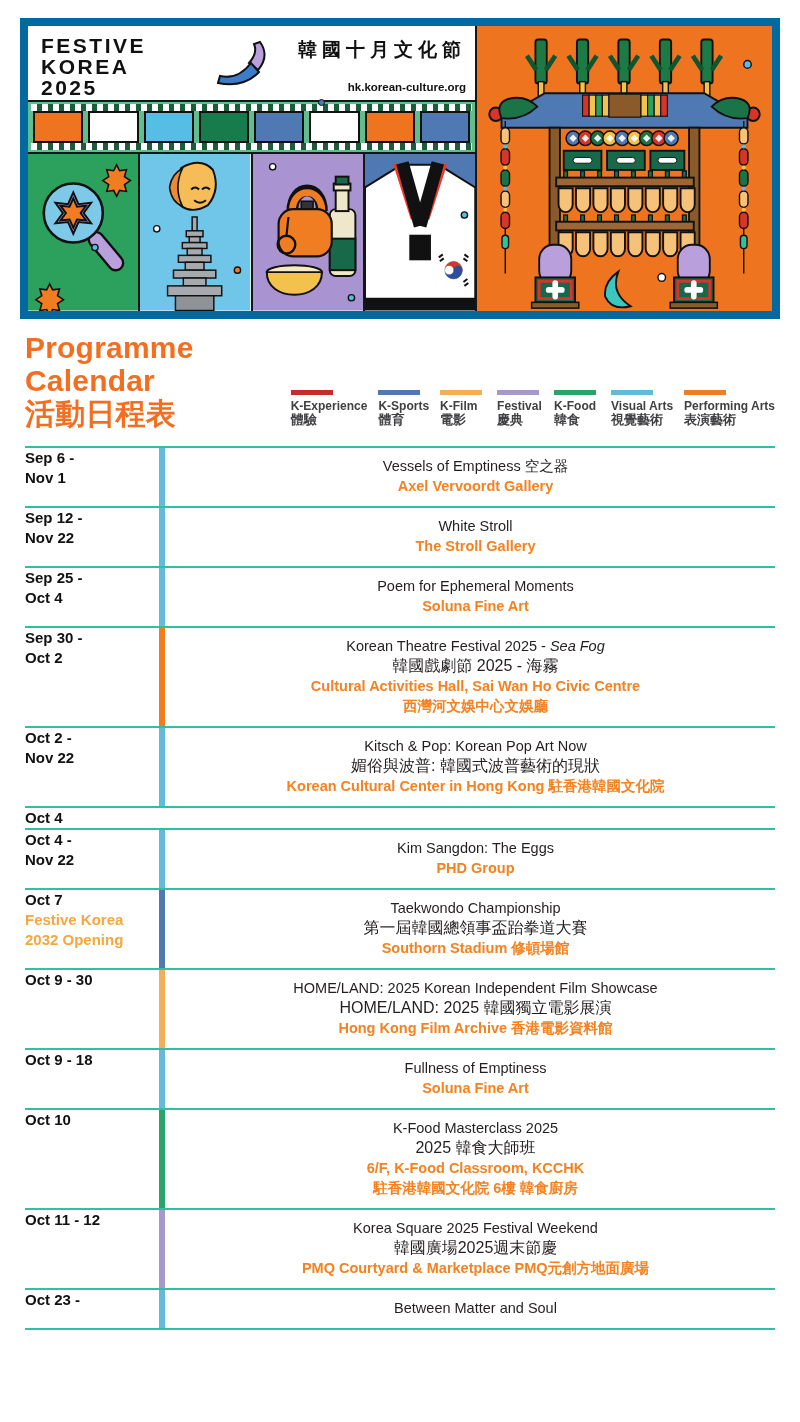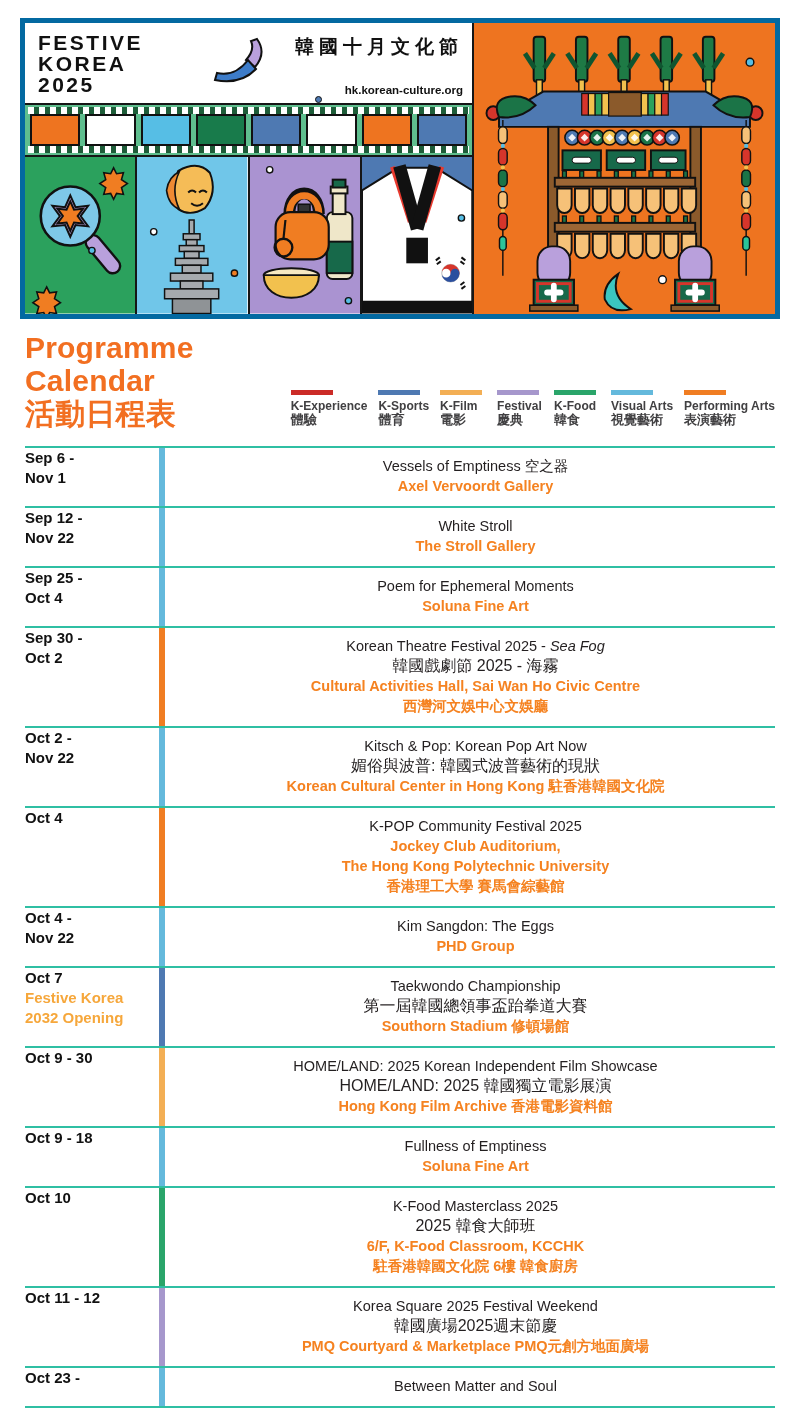--- a/index.html
+++ b/index.html
@@ -5,21 +5,21 @@
 <style>
   :root{
     --accent:#F26F21; --venue:#F58220; --divider:#2FBFA3; --note:#F6A73B;
     --ink:#1C1A1B; --banner-orange:#EE7420;
   }
   *{box-sizing:border-box; margin:0; padding:0;}
   body{width:800px; background:#fff; font-family:"Liberation Sans","DejaVu Sans",sans-serif; color:var(--ink);}
   .page{width:800px; padding-bottom:26px; background:#fff;}
 
   
-  .banner{margin:18px 20px 12px 20px; height:301px; border:5px solid #0369a1; display:flex; background:#fff;}
+  .banner{margin:18px 20px 12px 20px; height:301px; border:8px solid #0369a1; display:flex; background:#fff;}
   .banner-left{width:447px; display:flex; flex-direction:column;}
   .banner-top{height:84px; position:relative; background:#fff;}
   .logo{position:absolute; left:13px; top:9px; font-weight:bold; font-size:21px; line-height:21px; letter-spacing:2.5px; color:#111;}
   .ribbon-svg{position:absolute; left:180px; top:12px;}
   .zh-title{position:absolute; right:9px; top:11px; font-weight:bold; font-size:19px; letter-spacing:5px; color:#111; white-space:nowrap;}
   .website{position:absolute; right:9px; bottom:7px; font-weight:bold; font-size:11.5px; color:#111; cursor:pointer;}
   .blue-dot{position:absolute; left:290px; top:73px; width:7px; height:7px; border-radius:50%; background:#4E79B2; border:1px solid #111;}
   .film-strip{height:54px; background:#5FBE8E; border-top:2px solid #161616; padding:2px 3px; display:flex; flex-direction:column; justify-content:space-between;}
   .sprockets{height:7px; background-image:repeating-linear-gradient(90deg,#ffffff 0 6px,#1d5c38 6px 11px);}
   .frames{display:flex; gap:5px; padding:0 2px; height:32px;}
@@ -490,31 +490,20 @@
               <div class="line zh"><span>媚俗與波普: 韓國式波普藝術的現狀</span></div>
               <div class="line venue"><span>Korean Cultural Center in Hong Kong 駐香港韓國文化院</span></div>
             </div>
           </div>
         </div>
       </div>
       <div class="cal-row">
         <div class="date-col">
           <div class="date-line">Oct 4</div>
         </div>
-        <div class="row-stack">
-          <div class="sub-row">
-            <div class="cat-bar" style="background: rgb(240, 125, 34);"></div>
-            <div class="event-content">
-              <div class="line title"><span>K-POP Community Festival 2025</span></div>
-              <div class="line venue"><span>Jockey Club Auditorium,</span></div>
-              <div class="line venue"><span>The Hong Kong Polytechnic University</span></div>
-              <div class="line venue"><span>香港理工大學 賽馬會綜藝館</span></div>
-            </div>
-          </div>
-        </div>
       </div>
       <div class="cal-row">
         <div class="date-col">
           <div class="date-line">Oct 4 -</div>
           <div class="date-line">Nov 22</div>
         </div>
         <div class="row-stack">
           <div class="sub-row">
             <div class="cat-bar" style="background: rgb(100, 185, 220);"></div>
             <div class="event-content">

